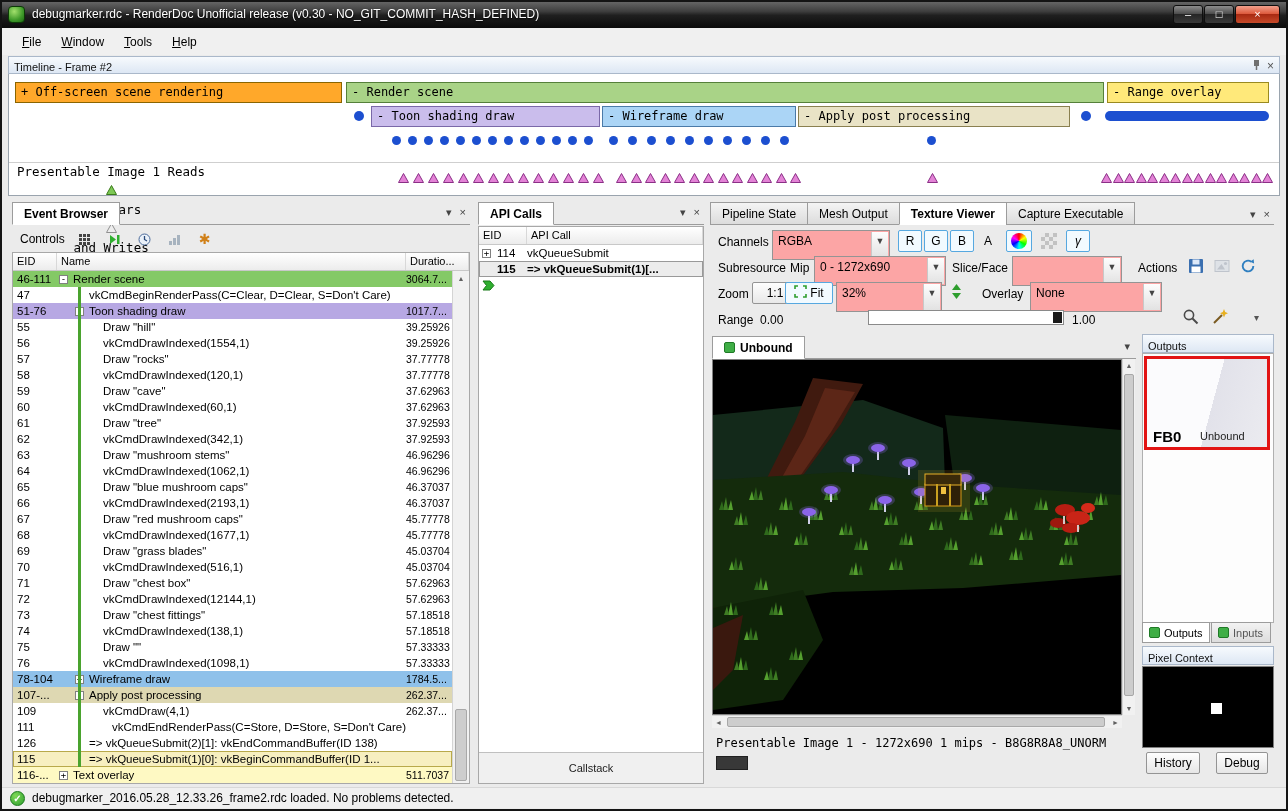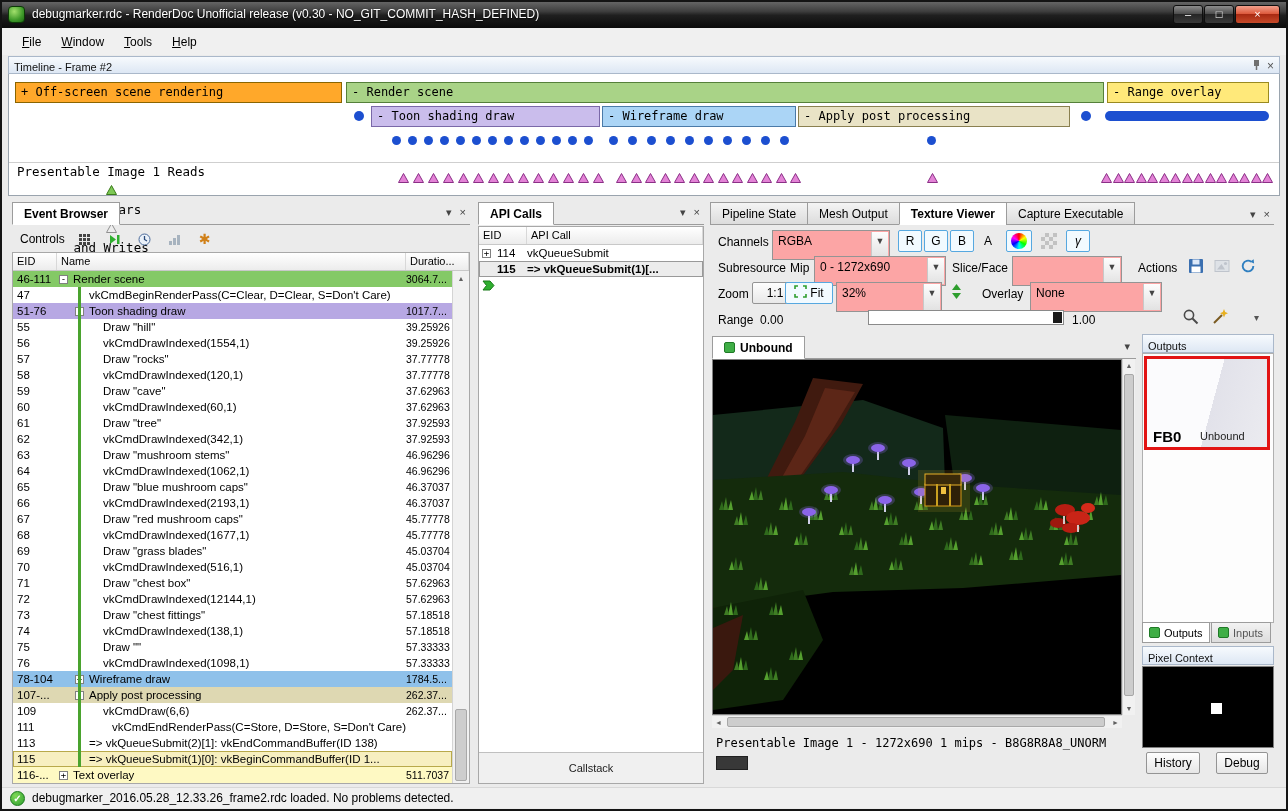--- a/index.html
+++ b/index.html
@@ -507,30 +507,30 @@
           <div class="ev-name" style="padding-left: 18px;"><div class="marker-bar"></div><div class="exp" style="display: inline-block;">+</div><span>Wireframe draw</span></div>
           <div class="ev-dur">1784.5...</div>
         </div>
         <div class="ev-row tan">
           <div class="ev-eid">107-...</div>
           <div class="ev-name" style="padding-left: 18px;"><div class="marker-bar"></div><div class="exp" style="display: inline-block;">-</div><span>Apply post processing</span></div>
           <div class="ev-dur">262.37...</div>
         </div>
         <div class="ev-row">
           <div class="ev-eid">109</div>
-          <div class="ev-name" style="padding-left: 46px;"><div class="marker-bar"></div><span>vkCmdDraw(6,6)</span></div>
+          <div class="ev-name" style="padding-left: 46px;"><div class="marker-bar"></div><span>vkCmdDraw(4,1)</span></div>
           <div class="ev-dur">262.37...</div>
         </div>
         <div class="ev-row">
           <div class="ev-eid">111</div>
           <div class="ev-name" style="padding-left: 32px; text-align: right;"><div class="marker-bar"></div><span>vkCmdEndRenderPass(C=Store, D=Store, S=Don't Care)</span></div>
           <div class="ev-dur"></div>
         </div>
         <div class="ev-row">
-          <div class="ev-eid">113</div>
+          <div class="ev-eid">126</div>
           <div class="ev-name" style="padding-left: 32px;"><div class="marker-bar"></div><span>=&gt; vkQueueSubmit(2)[1]: vkEndCommandBuffer(ID 138)</span></div>
           <div class="ev-dur"></div>
         </div>
         <div class="ev-row sel">
           <div class="ev-eid">115</div>
           <div class="ev-name" style="padding-left: 32px;"><div class="marker-bar"></div><span>=&gt; vkQueueSubmit(1)[0]: vkBeginCommandBuffer(ID 1...</span></div>
           <div class="ev-dur"></div>
         </div>
         <div class="ev-row yellow">
           <div class="ev-eid">116-...</div>

